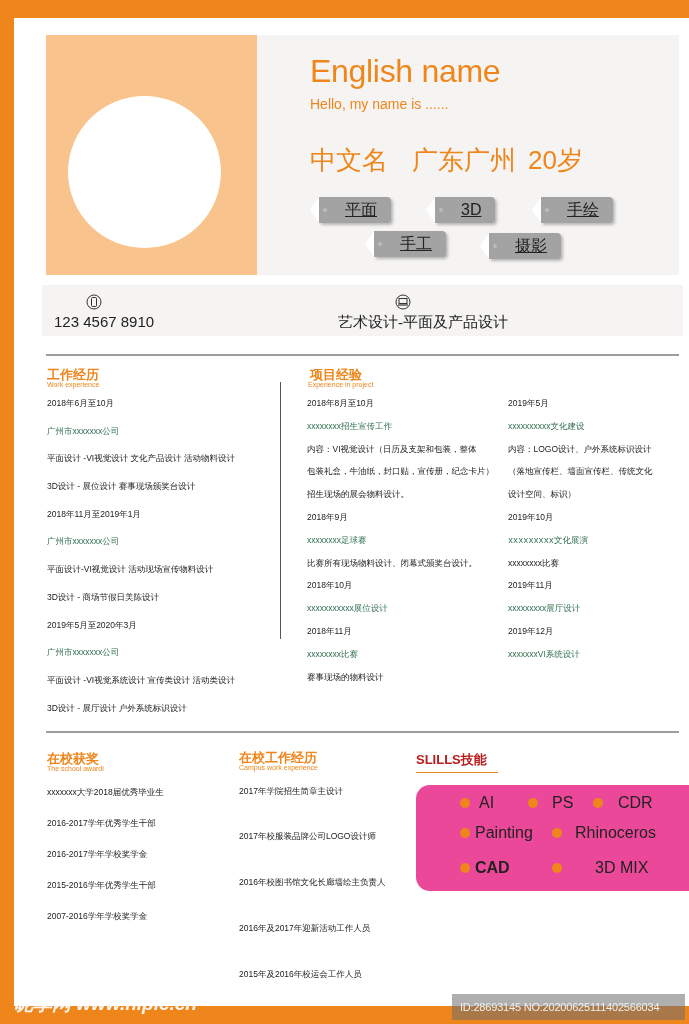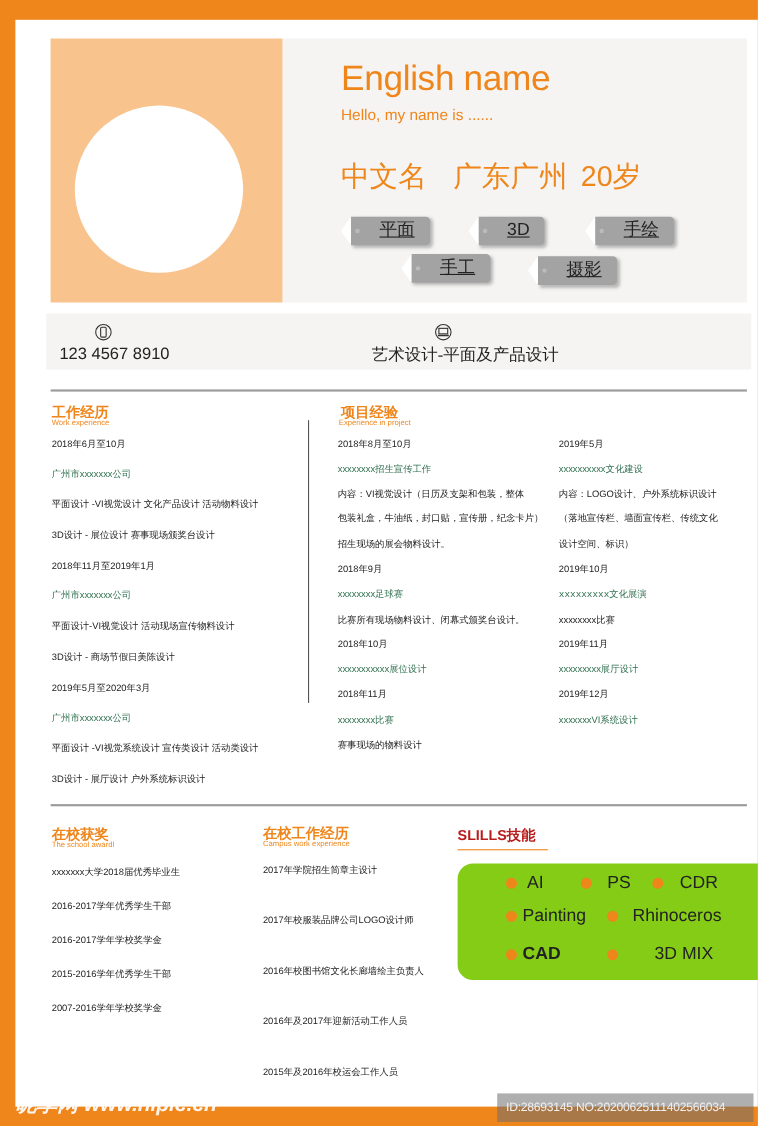--- a/index.html
+++ b/index.html
@@ -33,21 +33,21 @@
   .sec-head { position: absolute; }
   .sec-head .cn { font-size: 13px; font-weight: bold; color: #ef861b; line-height: 13px; display: block; }
   .sec-head .en { font-size: 7px; color: #ef861b; line-height: 7px; display: block; margin-top: 0px; }
 
   .line { position: absolute; font-size: 8.5px; color: #222; white-space: nowrap; }
   .line.green { color: #2f6f4f; }
 
   .vdivider { position: absolute; left: 266px; top: 364px; width: 1px; height: 257px; background: #555; }
 
   .skills-title { position: absolute; left: 402px; top: 733px; font-size: 13px; font-weight: bold; color: #b91c1c; border-bottom: 1.5px solid #ef861b; padding-bottom: 3px; width: 82px; }
-  .skills-box { position: absolute; left: 402px; top: 767px; width: 273px; height: 106px; background: #84cc16; border-radius: 14px 0 0 14px; }
+  .skills-box { position: absolute; left: 402px; top: 767px; width: 273px; height: 106px; background: #ec4899; border-radius: 14px 0 0 14px; }
   .skill { position: absolute; font-size: 16px; color: #222; white-space: nowrap; display: flex; align-items: center; }
   .skill .dot { width: 10px; height: 10px; border-radius: 50%; background: #ef861b; display: inline-block; margin-right: 9px; }
 
   
   .wm-left { position: absolute; left: 14px; top: 991px; font-size: 19px; font-style: italic; font-weight: bold; color: #ffffff; opacity: 0.92; white-space: nowrap; }
   .wm-right { position: absolute; left: 452px; top: 994px; width: 233px; height: 26px; background: rgba(110,110,110,0.55); color: #f0f0f0; font-size: 11px; line-height: 26px; padding-left: 8px; white-space: nowrap; letter-spacing: -0.2px; }
 </style>
 </head>
 <body>
 

